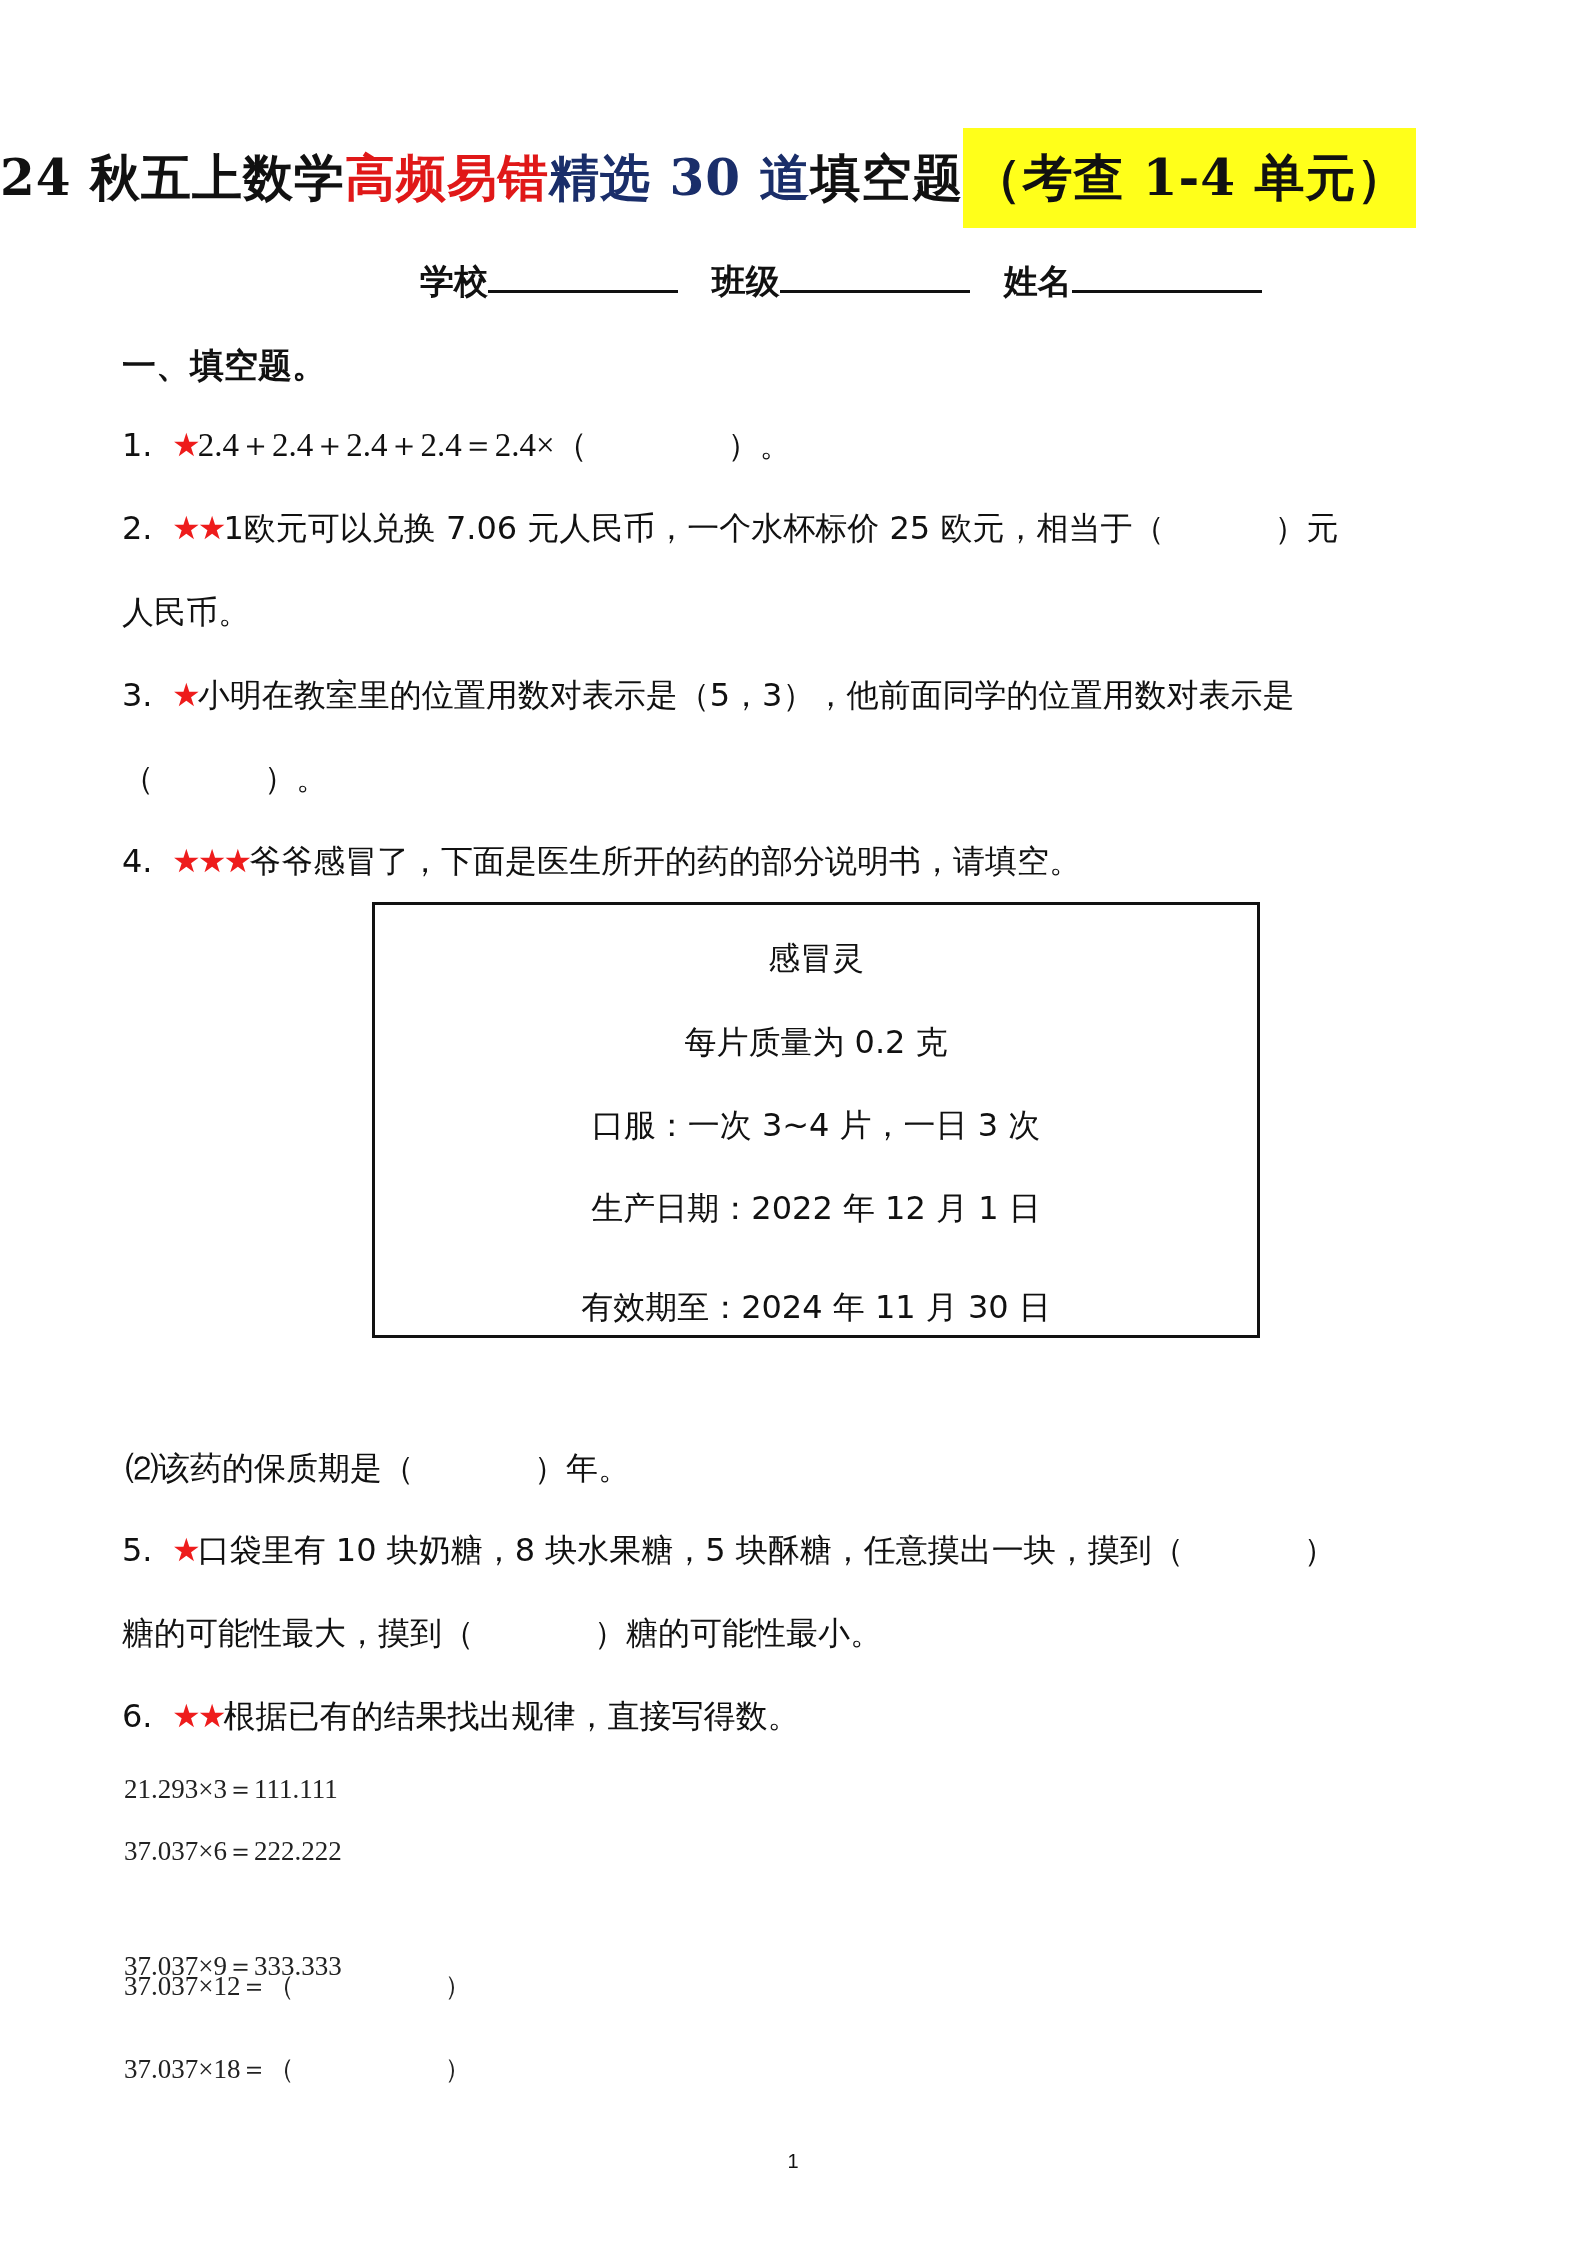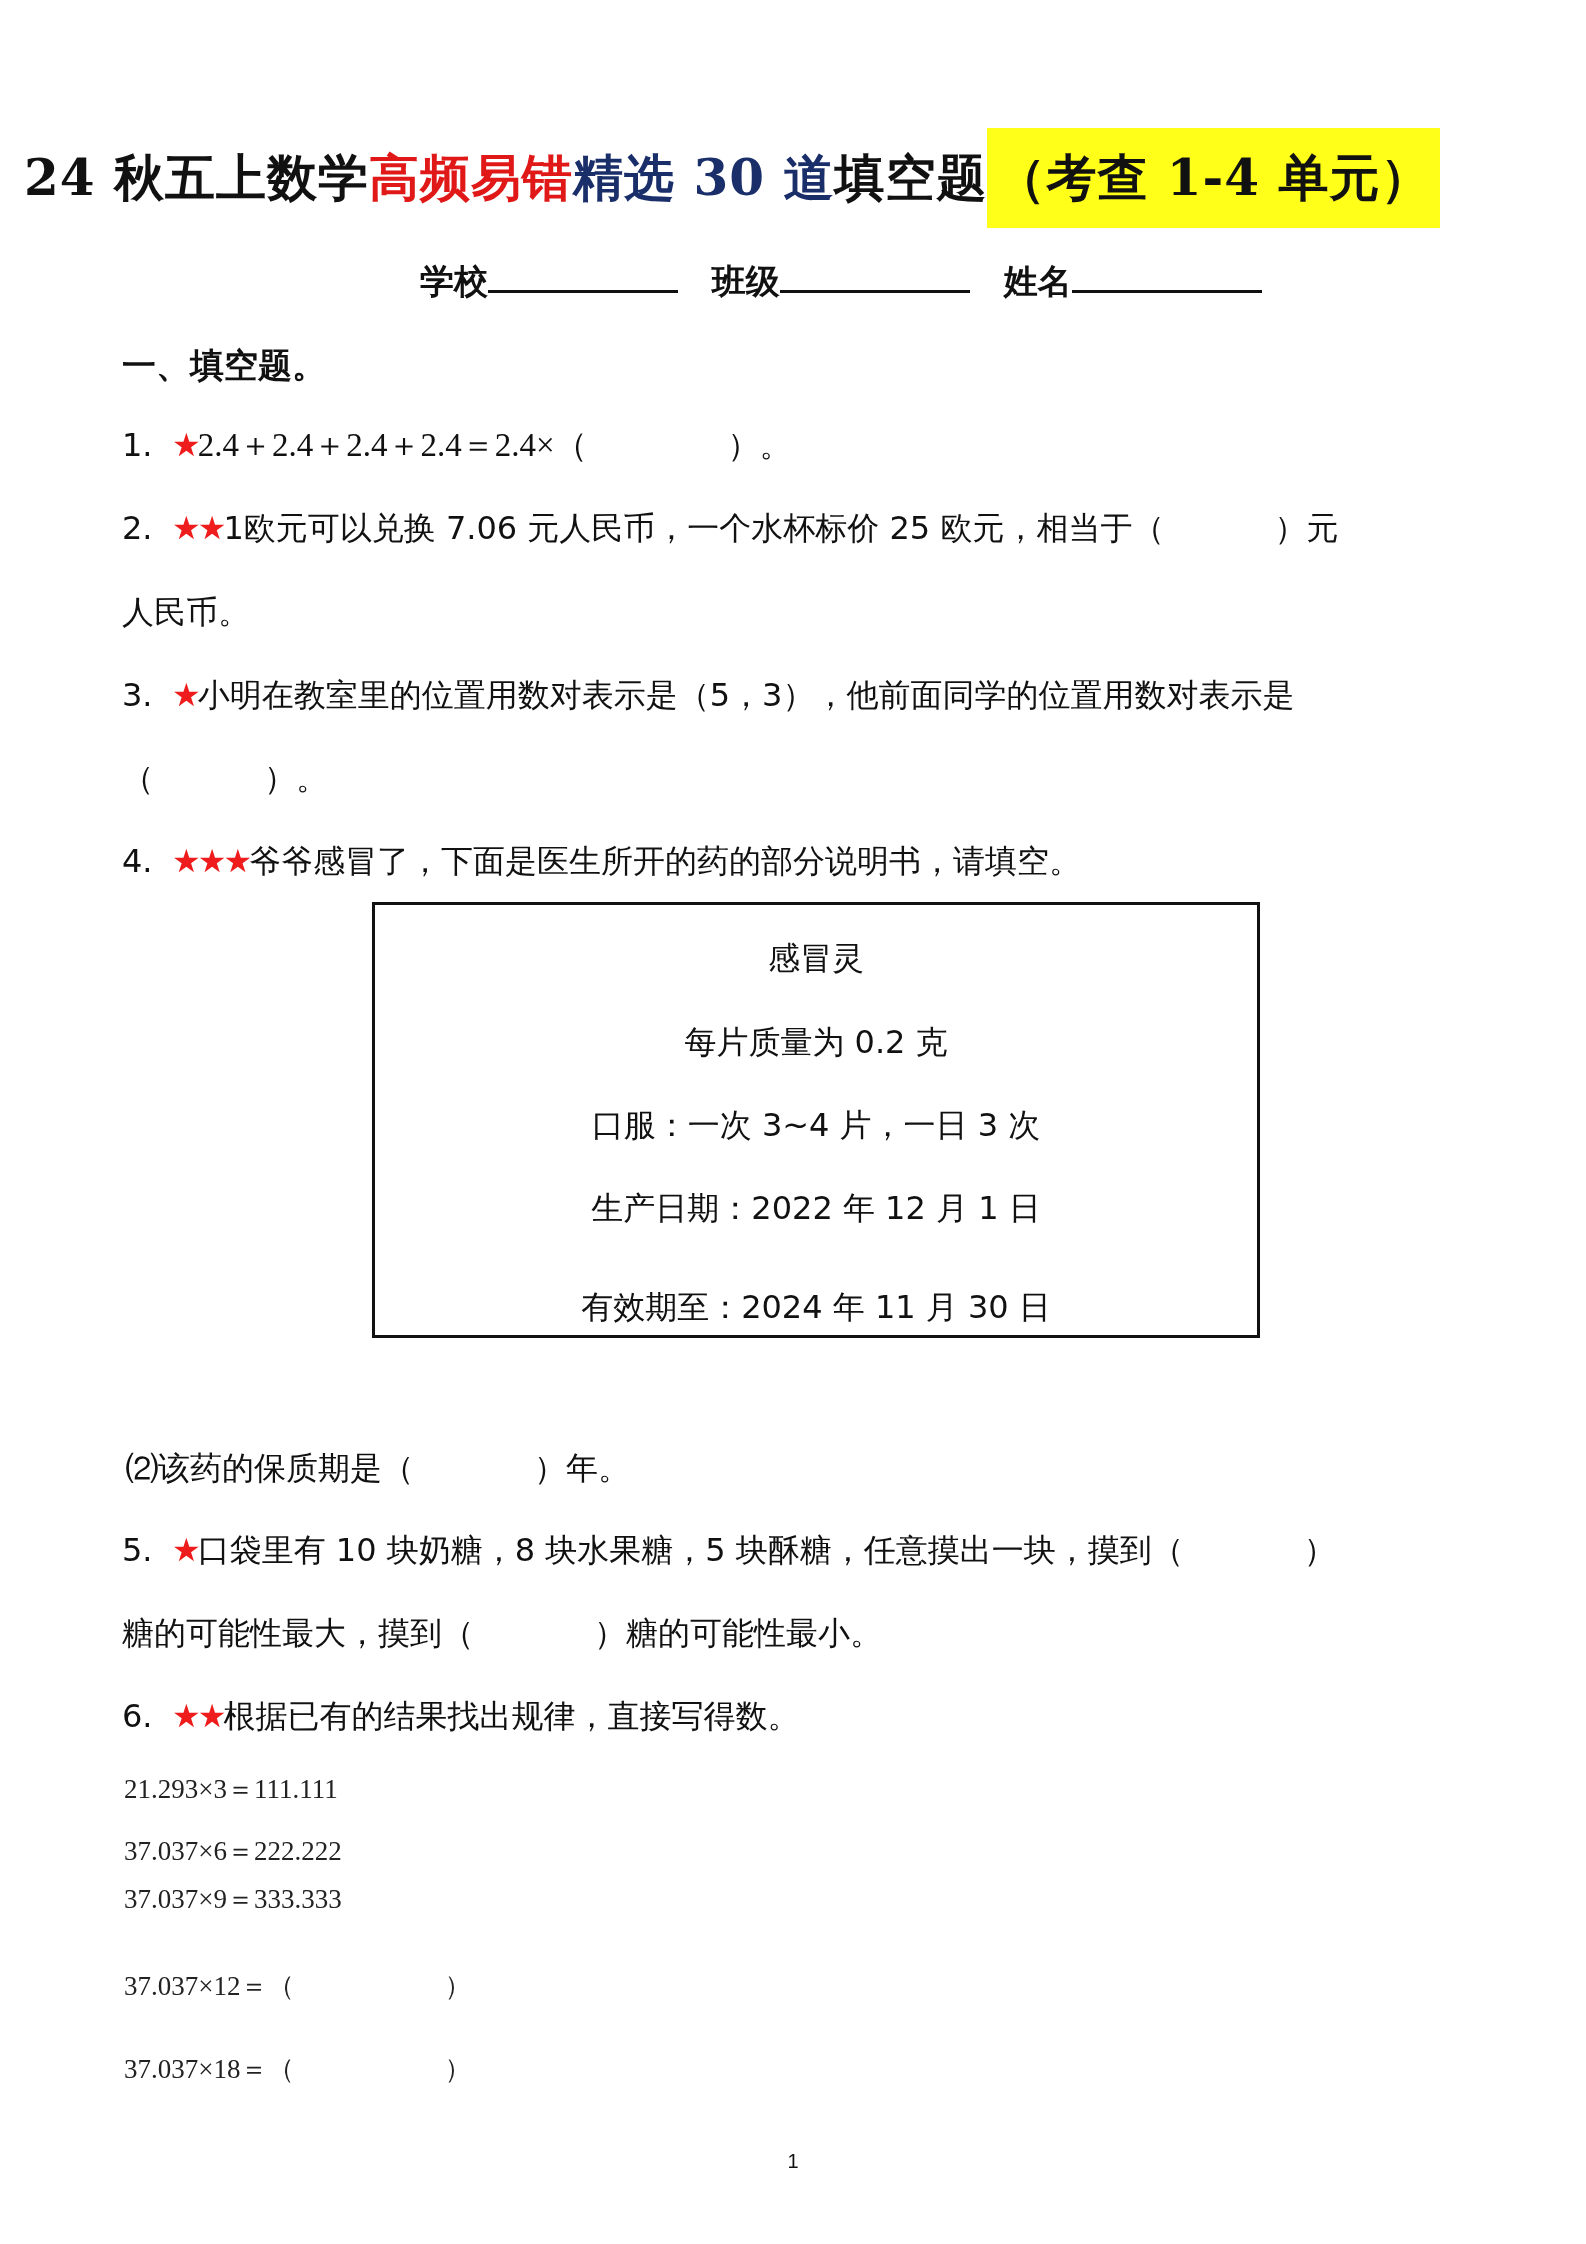--- a/index.html
+++ b/index.html
@@ -1,20 +1,20 @@
 <!DOCTYPE html>
 <html><head>
 <meta charset="utf-8">
 <style>
   html, body { margin: 0; padding: 0; background: #ffffff; }
   body { width: 1586px; height: 2244px; position: relative; overflow: hidden; color: #111; }
   .page { position: absolute; left: 0; top: 0; width: 1586px; height: 2244px; background: #fff; }
   .abs { position: absolute; white-space: nowrap; }
 
-  .title { left: 0; top: 128px; width: 1326px; text-align: center; font-family: "DejaVu Serif", serif; font-weight: bold; font-size: 50px; line-height: 100px; letter-spacing: 1px; margin-left: 24px; }
+  .title { left: 0; top: 128px; width: 1326px; text-align: center; font-family: "DejaVu Serif", serif; font-weight: bold; font-size: 50px; line-height: 100px; letter-spacing: 1px; }
   .title .black { color: #111; }
   .title .red { color: #e01818; }
   .title .navy { color: #1a2e6a; }
   .title .hl { background: #ffff1a; color: #111; padding: 0 8px; display: inline-block; }
 
   .info { top: 250px; left: 420px; font-family: "DejaVu Sans", sans-serif; font-weight: bold; font-size: 34px; line-height: 60px; }
   .info .field { display: inline-block; margin-right: 22px; }
   .info .blank { display: inline-block; width: 190px; border-bottom: 3px solid #111; height: 40px; vertical-align: baseline; }
 
   .section { left: 122px; top: 335px; font-family: "DejaVu Serif", serif; font-weight: bold; font-size: 34px; line-height: 60px; }
@@ -89,21 +89,21 @@
   <div class="abs q" style="top:1603px;">
     <span>糖的可能性最大，摸到（</span><span class="paren-gap" style="width:120px"></span><span>）糖的可能性最小。</span>
   </div>
 
   <div class="abs q" style="top:1686px;">
     <span class="num">6.</span><span class="star">★★</span><span>根据已有的结果找出规律，直接写得数。</span>
   </div>
 
   <div class="abs eq" style="top:1764px;">21.293×3＝111.111</div>
   <div class="abs eq" style="top:1826px;">37.037×6＝222.222</div>
-  <div class="abs eq" style="top:1874px;">37.037×9＝333.333</div>
+  <div class="abs eq" style="top:1941px;">37.037×9＝333.333</div>
   <div class="abs eq" style="top:1961px;">
     <span>37.037×12＝（</span><span class="paren-gap" style="width:150px"></span><span>）</span>
   </div>
   <div class="abs eq" style="top:2044px;">
     <span>37.037×18＝（</span><span class="paren-gap" style="width:150px"></span><span>）</span>
   </div>
 
   <div class="abs pagenum">1</div>
 </div>
 

